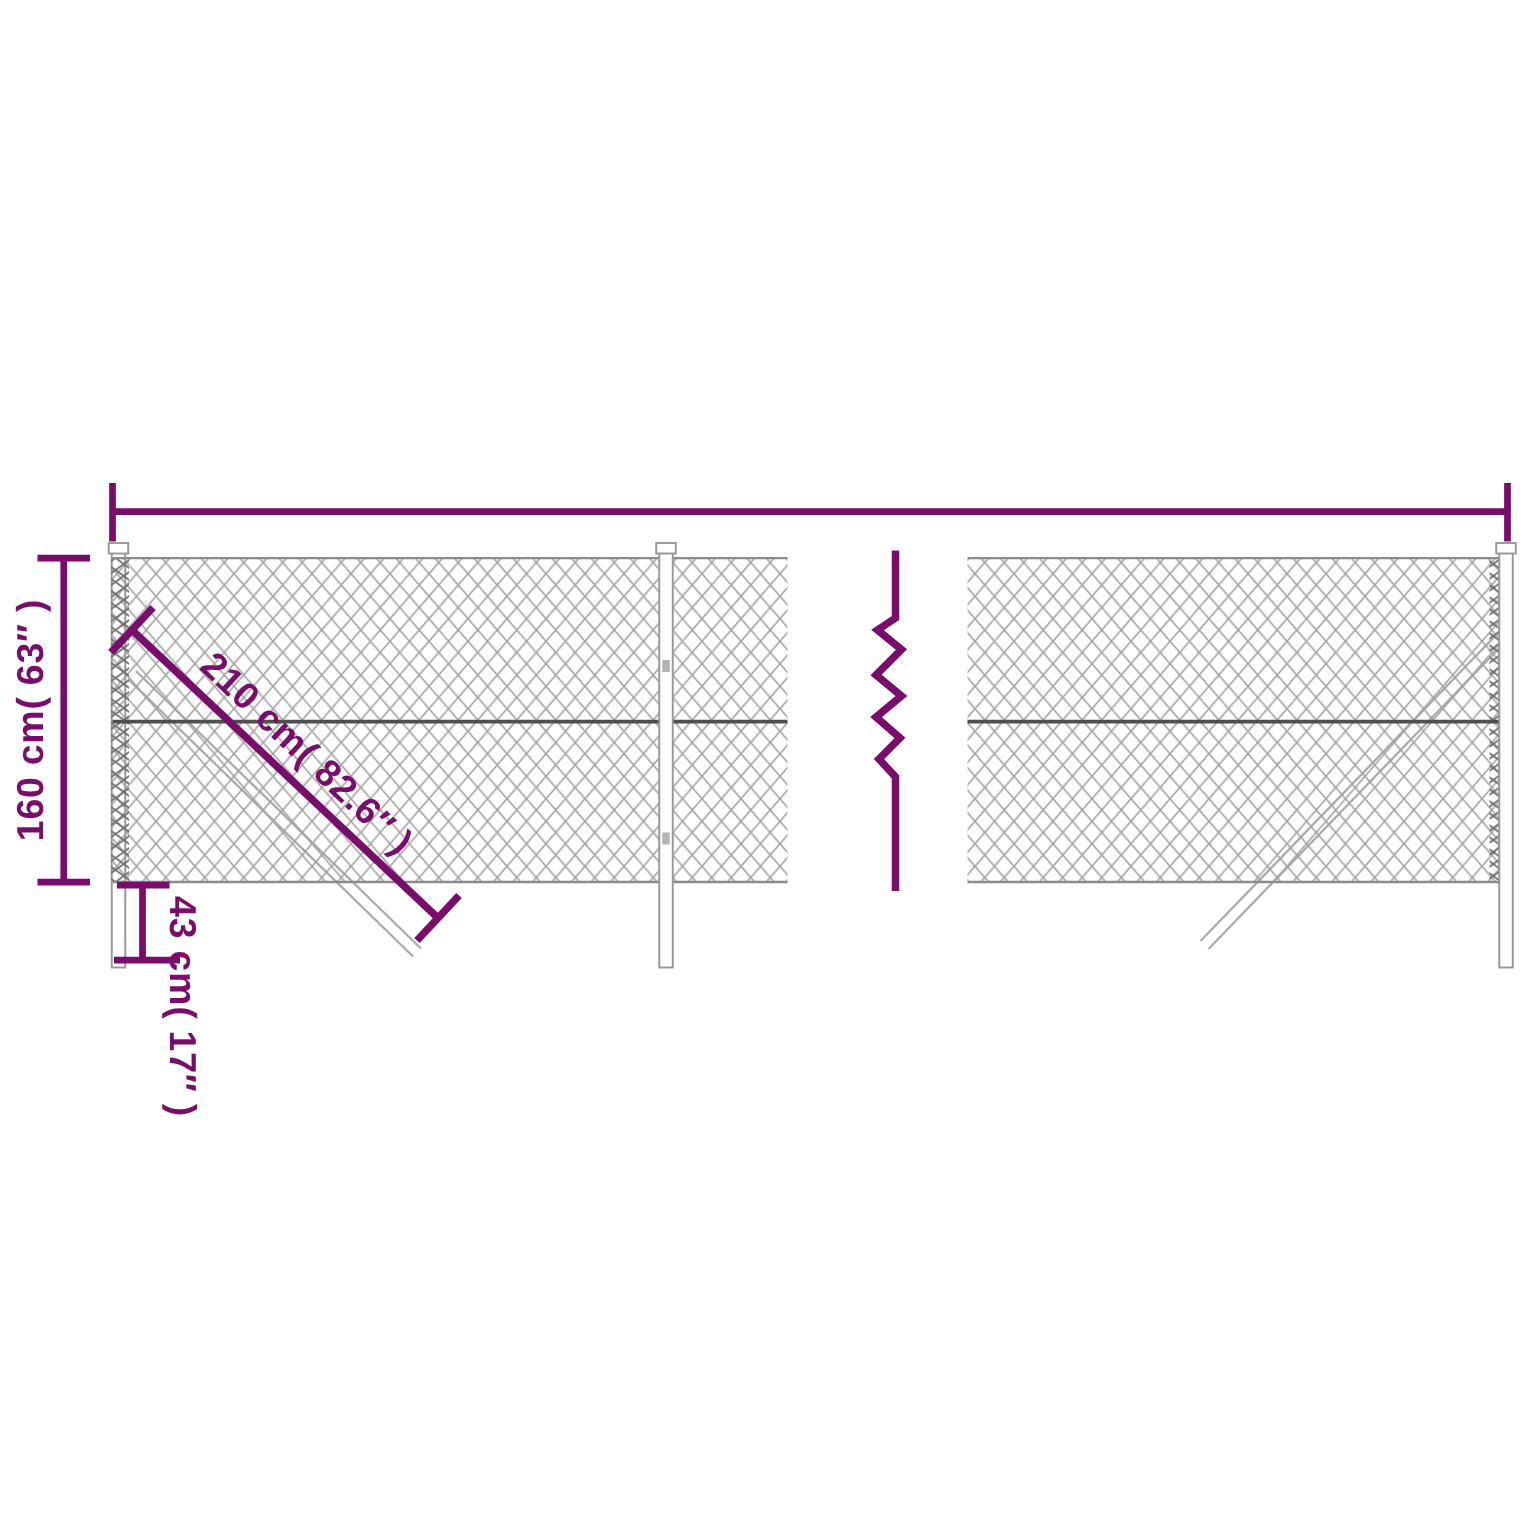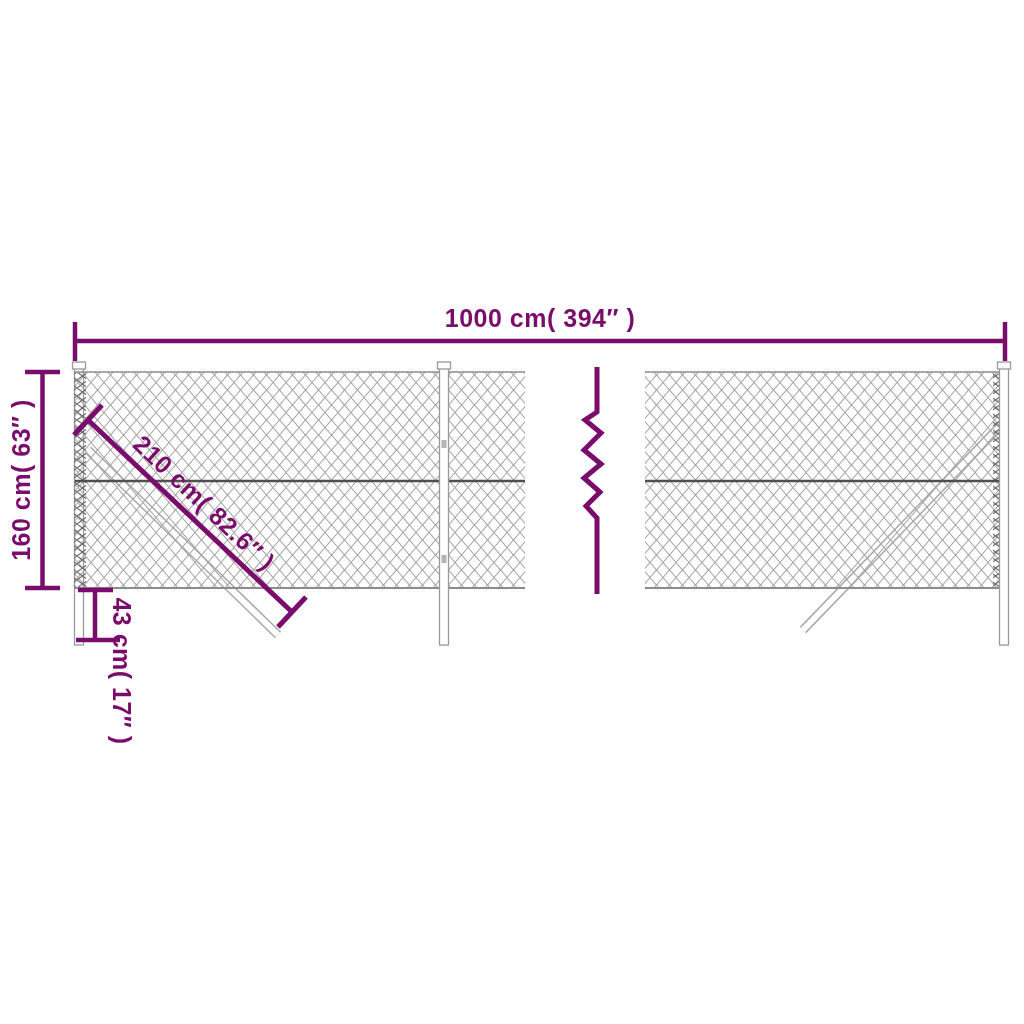--- a/index.html
+++ b/index.html
@@ -95,18 +95,17 @@
 
     <g>
       <line x1="95" y1="590" x2="95" y2="640" class="accent-line" stroke-width="4.5"></line>
       <line x1="78" y1="590" x2="113" y2="590" class="accent-line" stroke-width="4.5"></line>
       <line x1="76" y1="640" x2="120" y2="640" class="accent-line" stroke-width="4.5"></line>
     </g>
 
     <polyline points="597,367 597,412 585,420 601,433 584,450 601,464 584,478 600,492 586,506 597,518 597,594" class="accent-line" stroke-width="5" stroke-linejoin="miter"></polyline>
   </svg>
 
-  <div class="dim-label lbl-width">1000 cm( 394″ )</div>
   <div class="dim-label lbl-height">160 cm( 63″ )</div>
   <div class="dim-label lbl-brace">210 cm( 82.6″ )</div>
   <div class="dim-label lbl-depth">43 cm( 17″ )</div>
 
 </div>
 
 </body></html>

